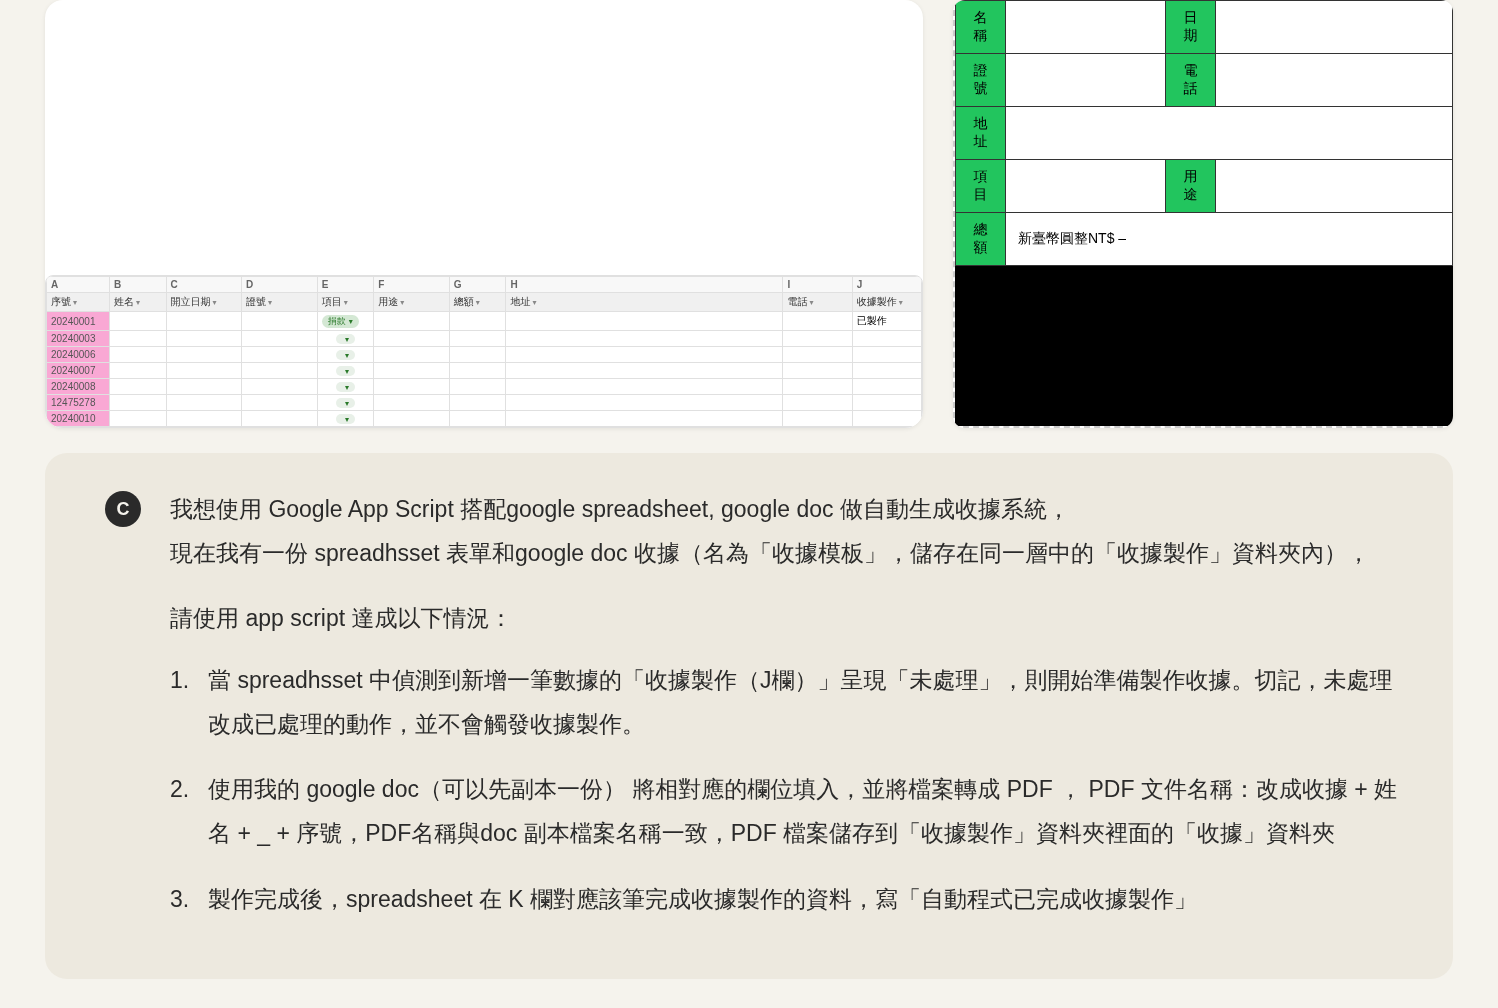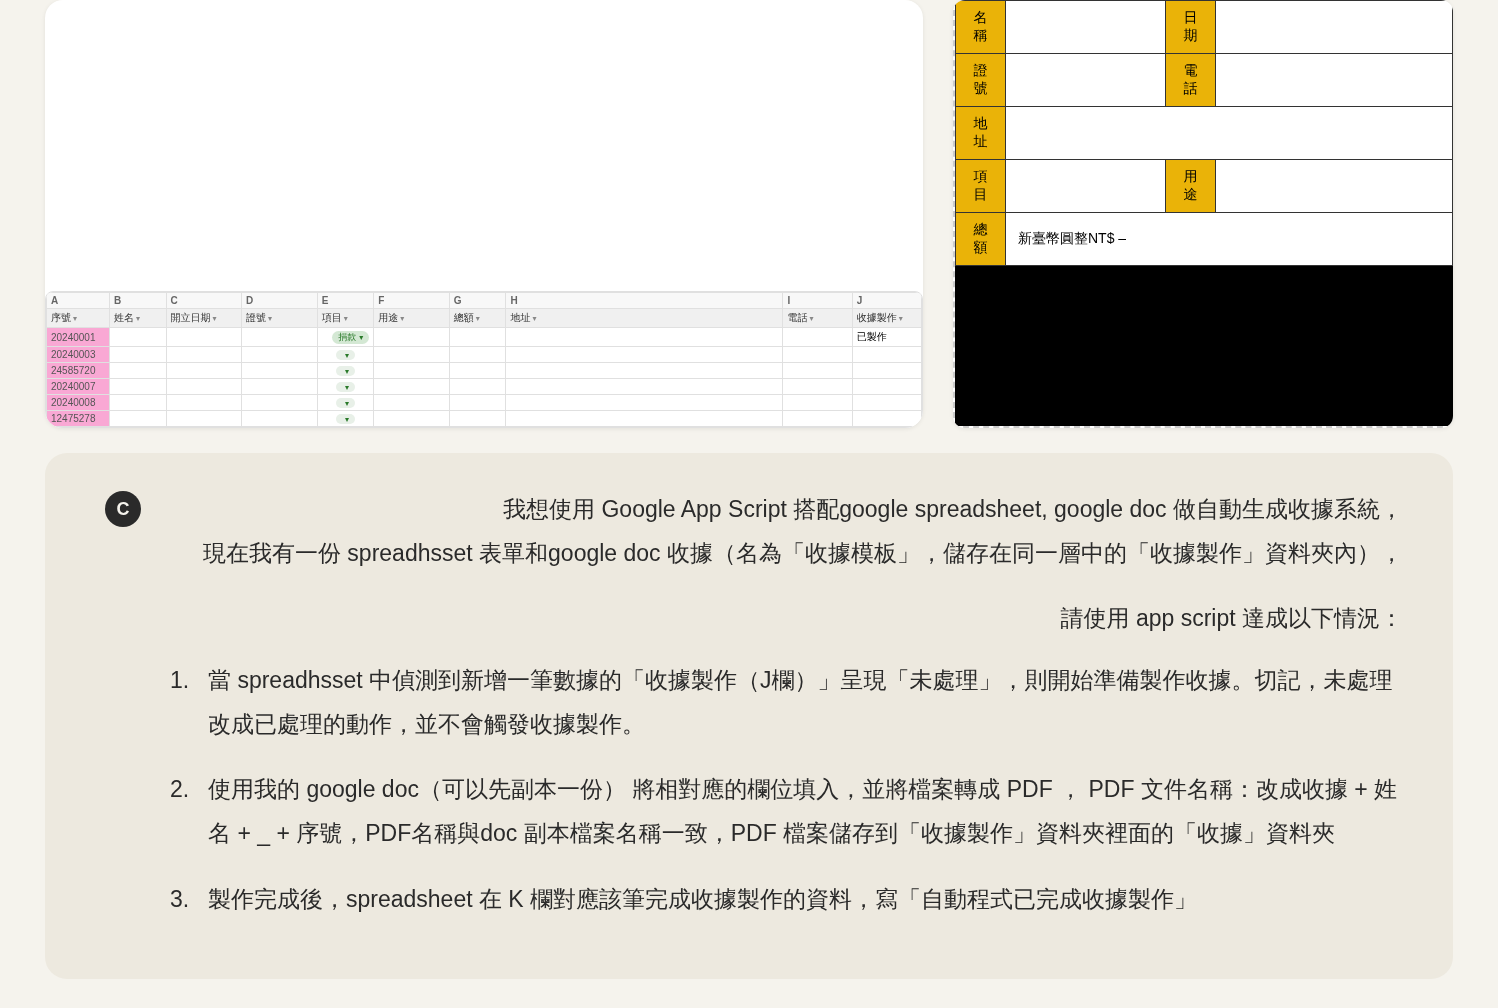--- a/index.html
+++ b/index.html
@@ -110,21 +110,21 @@
     .receipt-table {
       width: 100%;
       border-collapse: collapse;
       font-size: 14px;
     }
     .receipt-table td {
       border: 1.5px solid #333;
       padding: 8px 12px;
     }
     .receipt-label {
-      background: #eab308;
+      background: #22c55e;
       width: 50px;
       text-align: center;
       font-weight: 500;
     }
     .receipt-total {
       text-align: left;
     }
     .black-block {
       background: #000;
       height: 160px;
@@ -154,21 +154,20 @@
       font-size: 18px;
     }
     .question-body {
       margin-left: 70px;
       font-size: 23px;
       line-height: 1.9;
       color: #2a2a2a;
     }
     .question-body p {
       margin-bottom: 0px;
-      text-align: right;
     }
     .question-body .intro { margin-bottom: 22px; }
     .question-body .lead { margin-bottom: 18px; }
     .question-body ol {
       list-style: none;
       counter-reset: item;
     }
     .question-body li {
       counter-increment: item;
       position: relative;
@@ -226,41 +225,41 @@
             <th><span>電話</span><span class="ss-filter">▾</span></th>
             <th><span>收據製作</span><span class="ss-filter">▾</span></th>
           </tr>
         </thead>
         <tbody id="ss-body">
             <tr class="ss-row">
               <td>20240001</td>
               <td></td>
               <td></td>
               <td></td>
-              <td style="text-align:right"><span class="dropdown-pill active">捐款<span class="dropdown-arrow">▾</span></span></td>
+              <td style="text-align:left"><span class="dropdown-pill active">捐款<span class="dropdown-arrow">▾</span></span></td>
               <td></td>
               <td></td>
               <td></td>
               <td></td>
               <td>已製作</td>
             </tr>
             <tr class="ss-row">
               <td>20240003</td>
               <td></td>
               <td></td>
               <td></td>
               <td style="text-align:center"><span class="dropdown-pill"><span class="dropdown-arrow">▾</span></span></td>
               <td></td>
               <td></td>
               <td></td>
               <td></td>
               <td></td>
             </tr>
             <tr class="ss-row">
-              <td>24585720</td>
+              <td>20240006</td>
               <td></td>
               <td></td>
               <td></td>
               <td style="text-align:center"><span class="dropdown-pill"><span class="dropdown-arrow">▾</span></span></td>
               <td></td>
               <td></td>
               <td></td>
               <td></td>
               <td></td>
             </tr>
@@ -283,20 +282,32 @@
               <td></td>
               <td style="text-align:center"><span class="dropdown-pill"><span class="dropdown-arrow">▾</span></span></td>
               <td></td>
               <td></td>
               <td></td>
               <td></td>
               <td></td>
             </tr>
             <tr class="ss-row">
               <td>12475278</td>
+              <td></td>
+              <td></td>
+              <td></td>
+              <td style="text-align:center"><span class="dropdown-pill"><span class="dropdown-arrow">▾</span></span></td>
+              <td></td>
+              <td></td>
+              <td></td>
+              <td></td>
+              <td></td>
+            </tr>
+            <tr class="ss-row">
+              <td>20240010</td>
               <td></td>
               <td></td>
               <td></td>
               <td style="text-align:center"><span class="dropdown-pill"><span class="dropdown-arrow">▾</span></span></td>
               <td></td>
               <td></td>
               <td></td>
               <td></td>
               <td></td>
             </tr>

